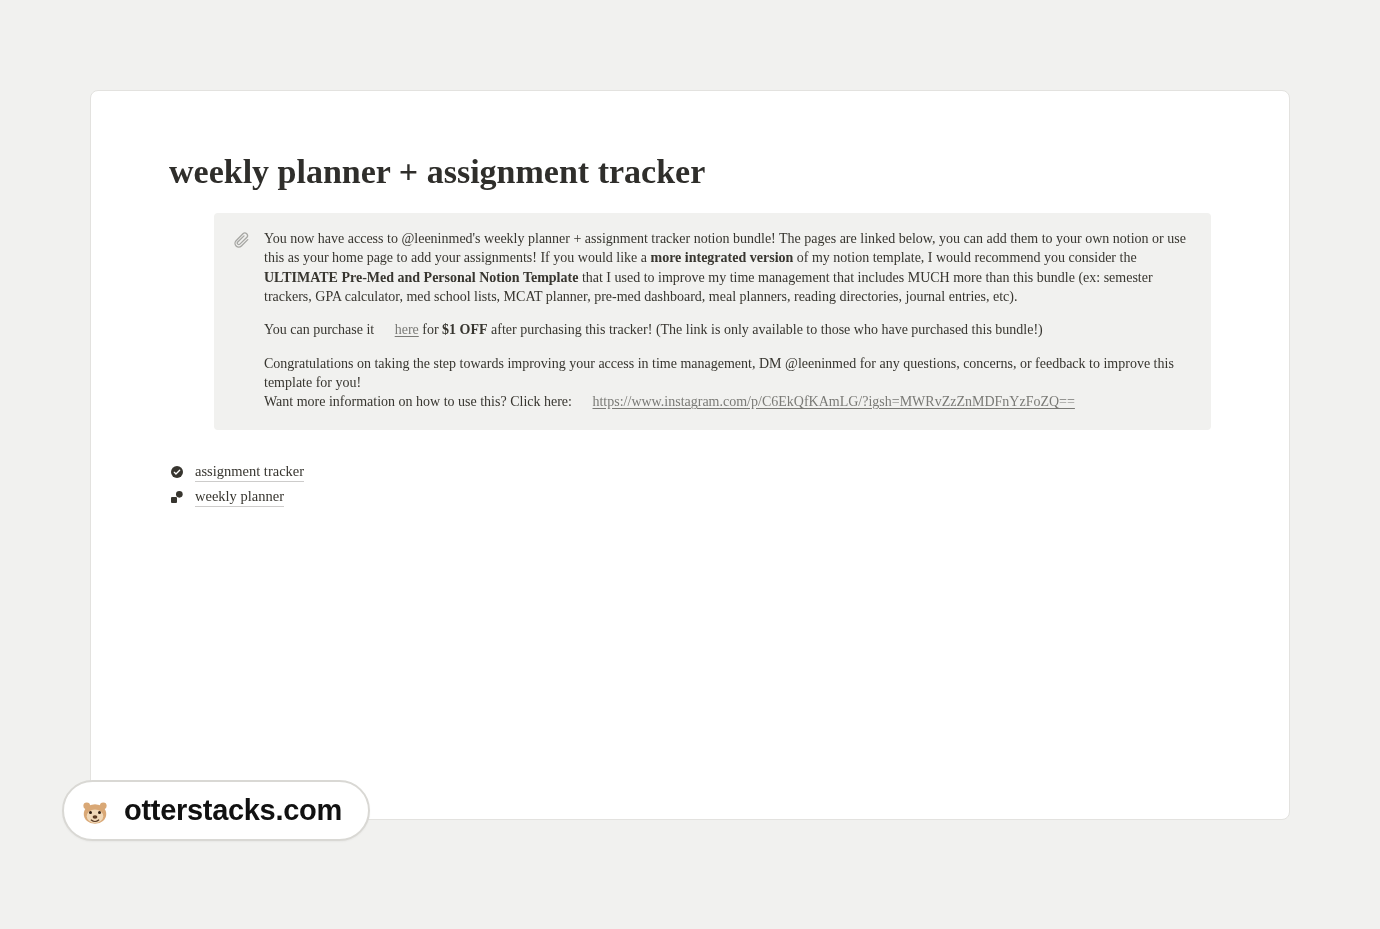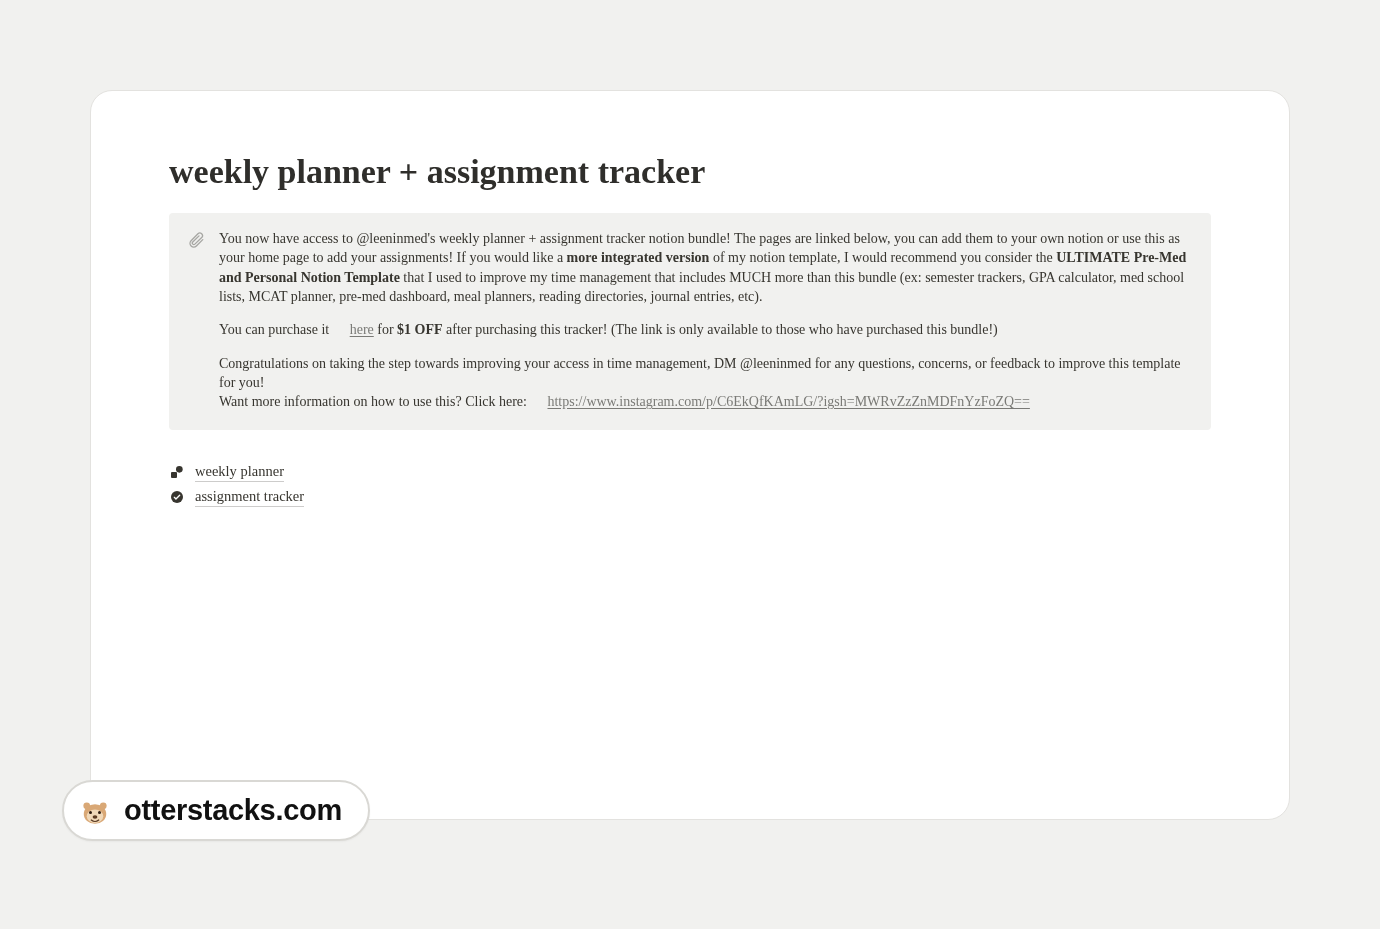--- a/index.html
+++ b/index.html
@@ -11,39 +11,40 @@
     overflow: hidden;
   }
   .page-card {
     position: absolute;
     left: 90px;
     top: 90px;
     width: 1200px;
     height: 730px;
     background: #fff;
     border: 1px solid #e3e2df;
-    border-radius: 22px;
+    border-radius: 8px;
   }
   .page-inner {
     padding: 62px 78px 40px 78px;
   }
   h1.page-title {
     font-family: Georgia, 'Times New Roman', serif;
     font-weight: 700;
     font-size: 34px;
     letter-spacing: 0px;
     color: #2f2e2b;
     margin-bottom: 22px;
   }
   .callout {
     background: #f1f1ef;
     border-radius: 4px;
     padding: 16px 18px 18px 18px;
     display: flex;
     gap: 14px;
+    margin-left: 45px;
   }
   .callout-icon {
     flex: 0 0 18px;
     width: 18px;
     height: 18px;
     margin-top: 2px;
     opacity: 0.55;
   }
   .callout-body {
     flex: 1;
@@ -133,34 +134,34 @@
         <p class="tight">
           <span>Want more information on how to use this? Click here: </span><a>https://www.instagram.com/p/C6EkQfKAmLG/?igsh=MWRvZzZnMDFnYzFoZQ==</a>
         </p>
       </div>
     </div>
 
     <div class="links">
       <div class="page-link">
         <span class="li-icon">
           <svg viewBox="0 0 24 24" width="16" height="16">
+            <circle cx="12" cy="12" r="9" fill="#37352f"></circle>
+            <path d="M8 12.5l2.4 2.4L16 9.3" stroke="#fff" stroke-width="2" fill="none" stroke-linecap="round" stroke-linejoin="round"></path>
+          </svg>
+        </span>
+        <span class="label">assignment tracker</span>
+      </div>
+      <div class="page-link">
+        <span class="li-icon">
+          <svg viewBox="0 0 24 24" width="16" height="16">
             <rect x="3" y="12" width="9" height="9" rx="1.5" fill="#37352f"></rect>
             <circle cx="15.5" cy="8" r="5" fill="#37352f"></circle>
           </svg>
         </span>
         <span class="label">weekly planner</span>
-      </div>
-      <div class="page-link">
-        <span class="li-icon">
-          <svg viewBox="0 0 24 24" width="16" height="16">
-            <circle cx="12" cy="12" r="9" fill="#37352f"></circle>
-            <path d="M8 12.5l2.4 2.4L16 9.3" stroke="#fff" stroke-width="2" fill="none" stroke-linecap="round" stroke-linejoin="round"></path>
-          </svg>
-        </span>
-        <span class="label">assignment tracker</span>
       </div>
     </div>
 
   </div>
 </div>
 
 <div class="watermark">
   <span class="otter">
     <svg viewBox="0 0 40 40" width="30" height="30">
       <ellipse cx="20" cy="24" rx="15" ry="13" fill="#d9a876"></ellipse>

